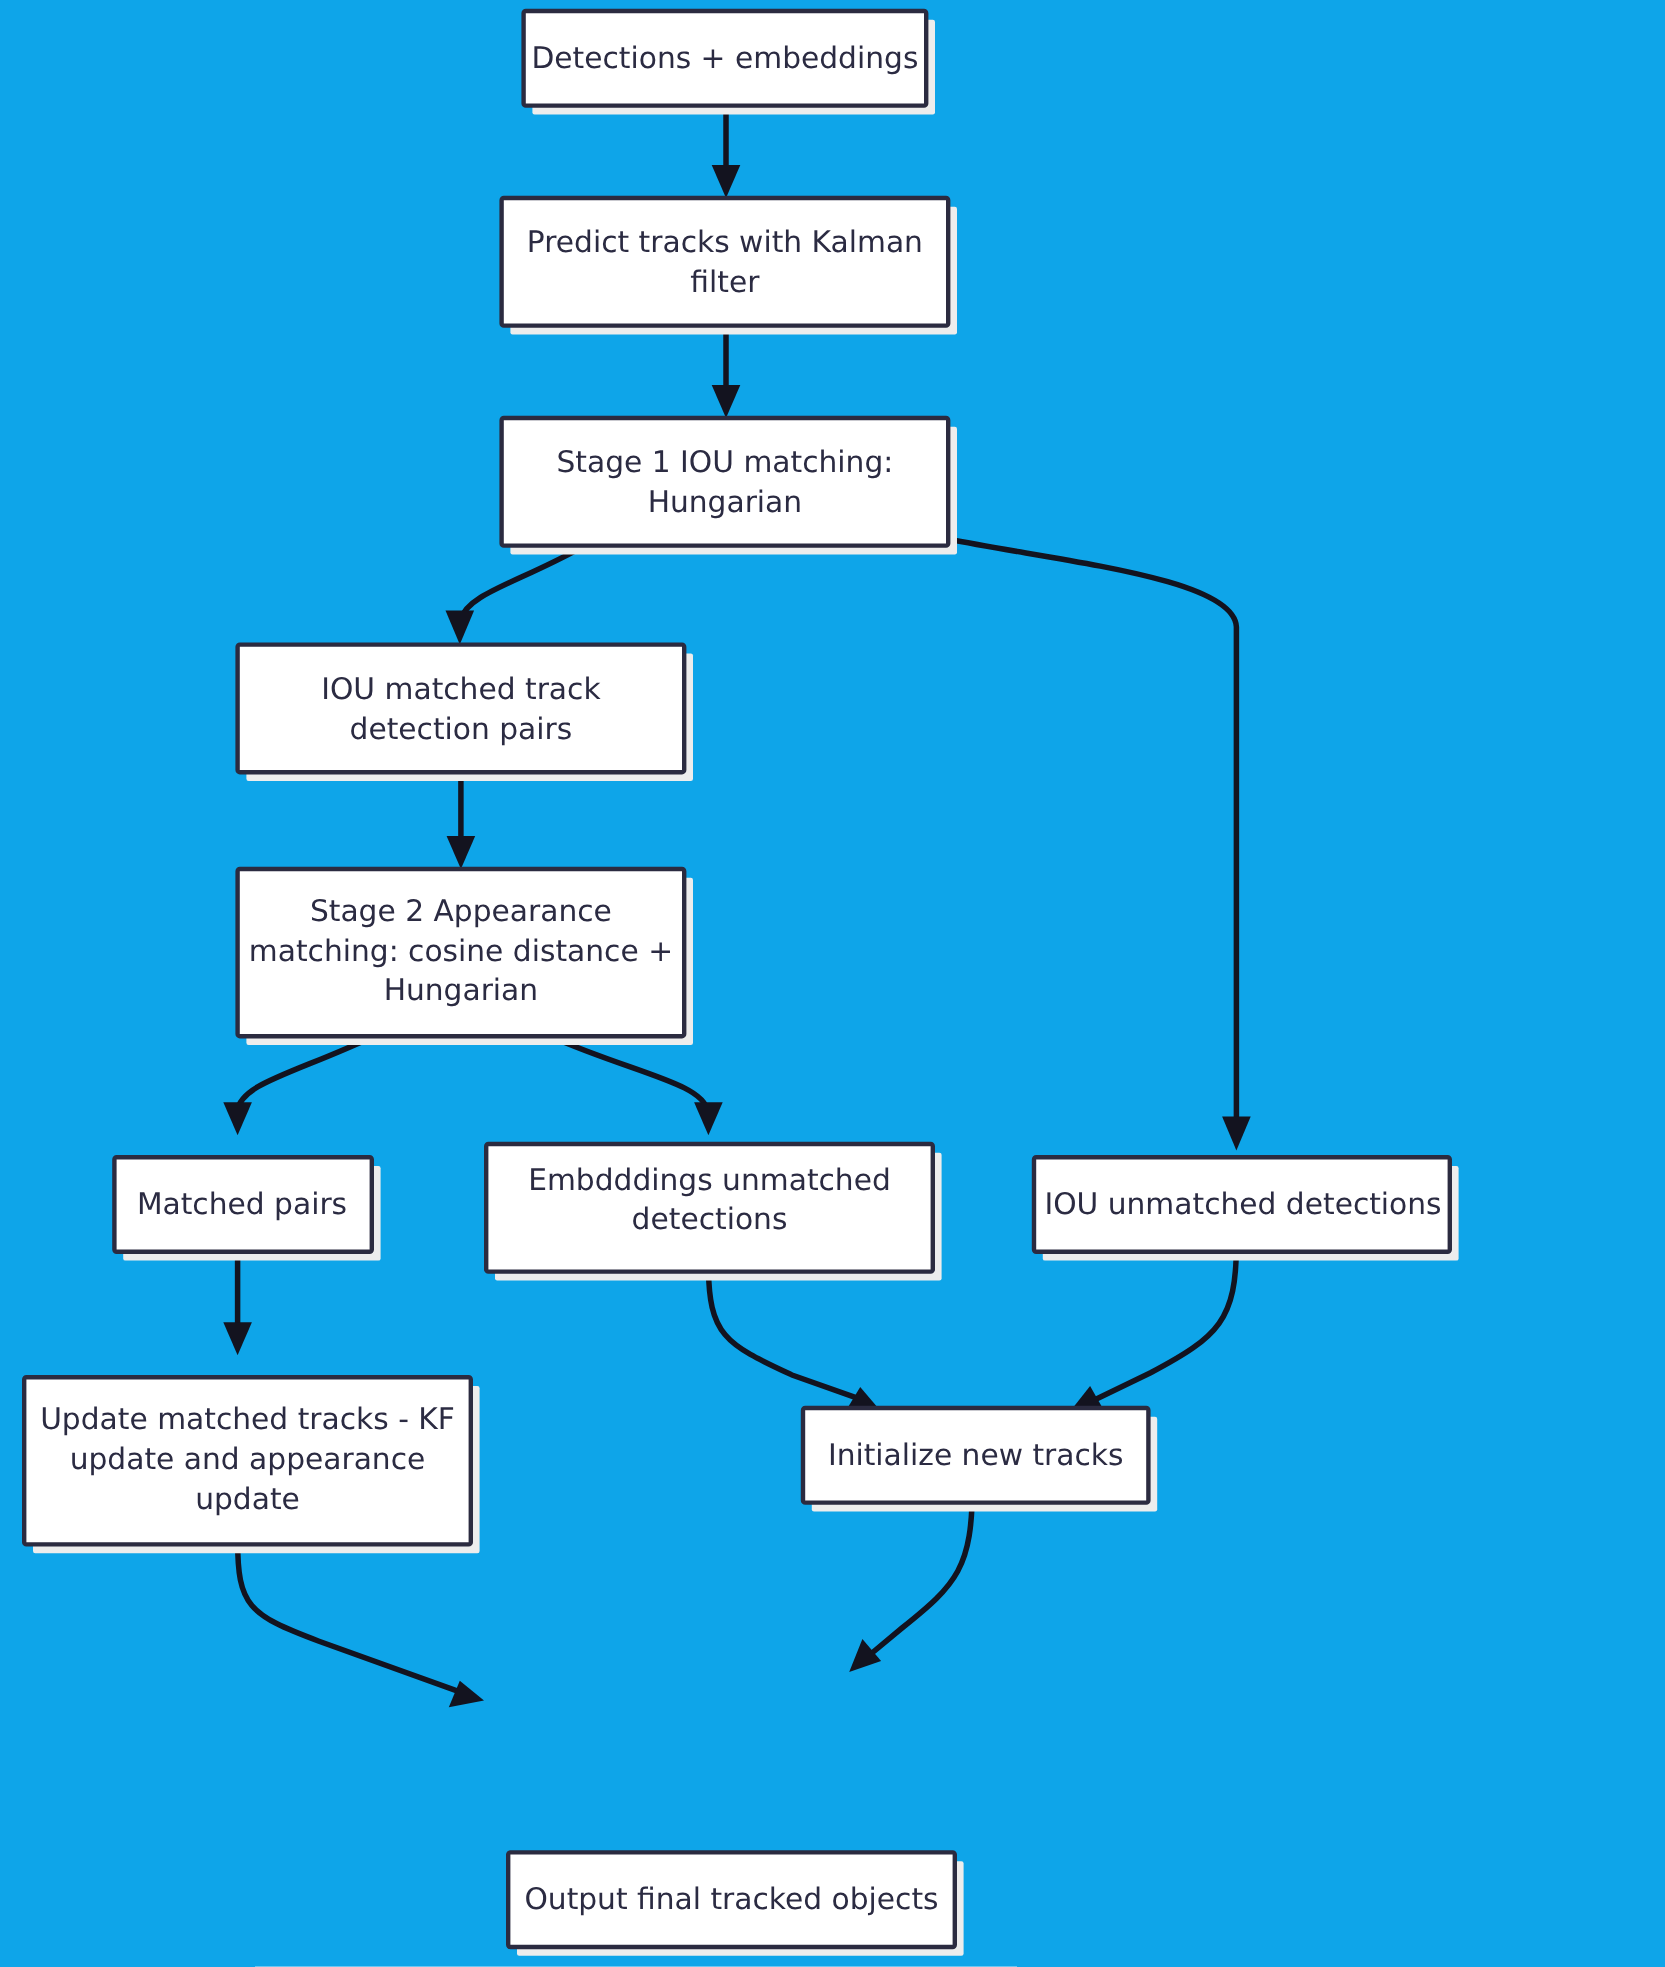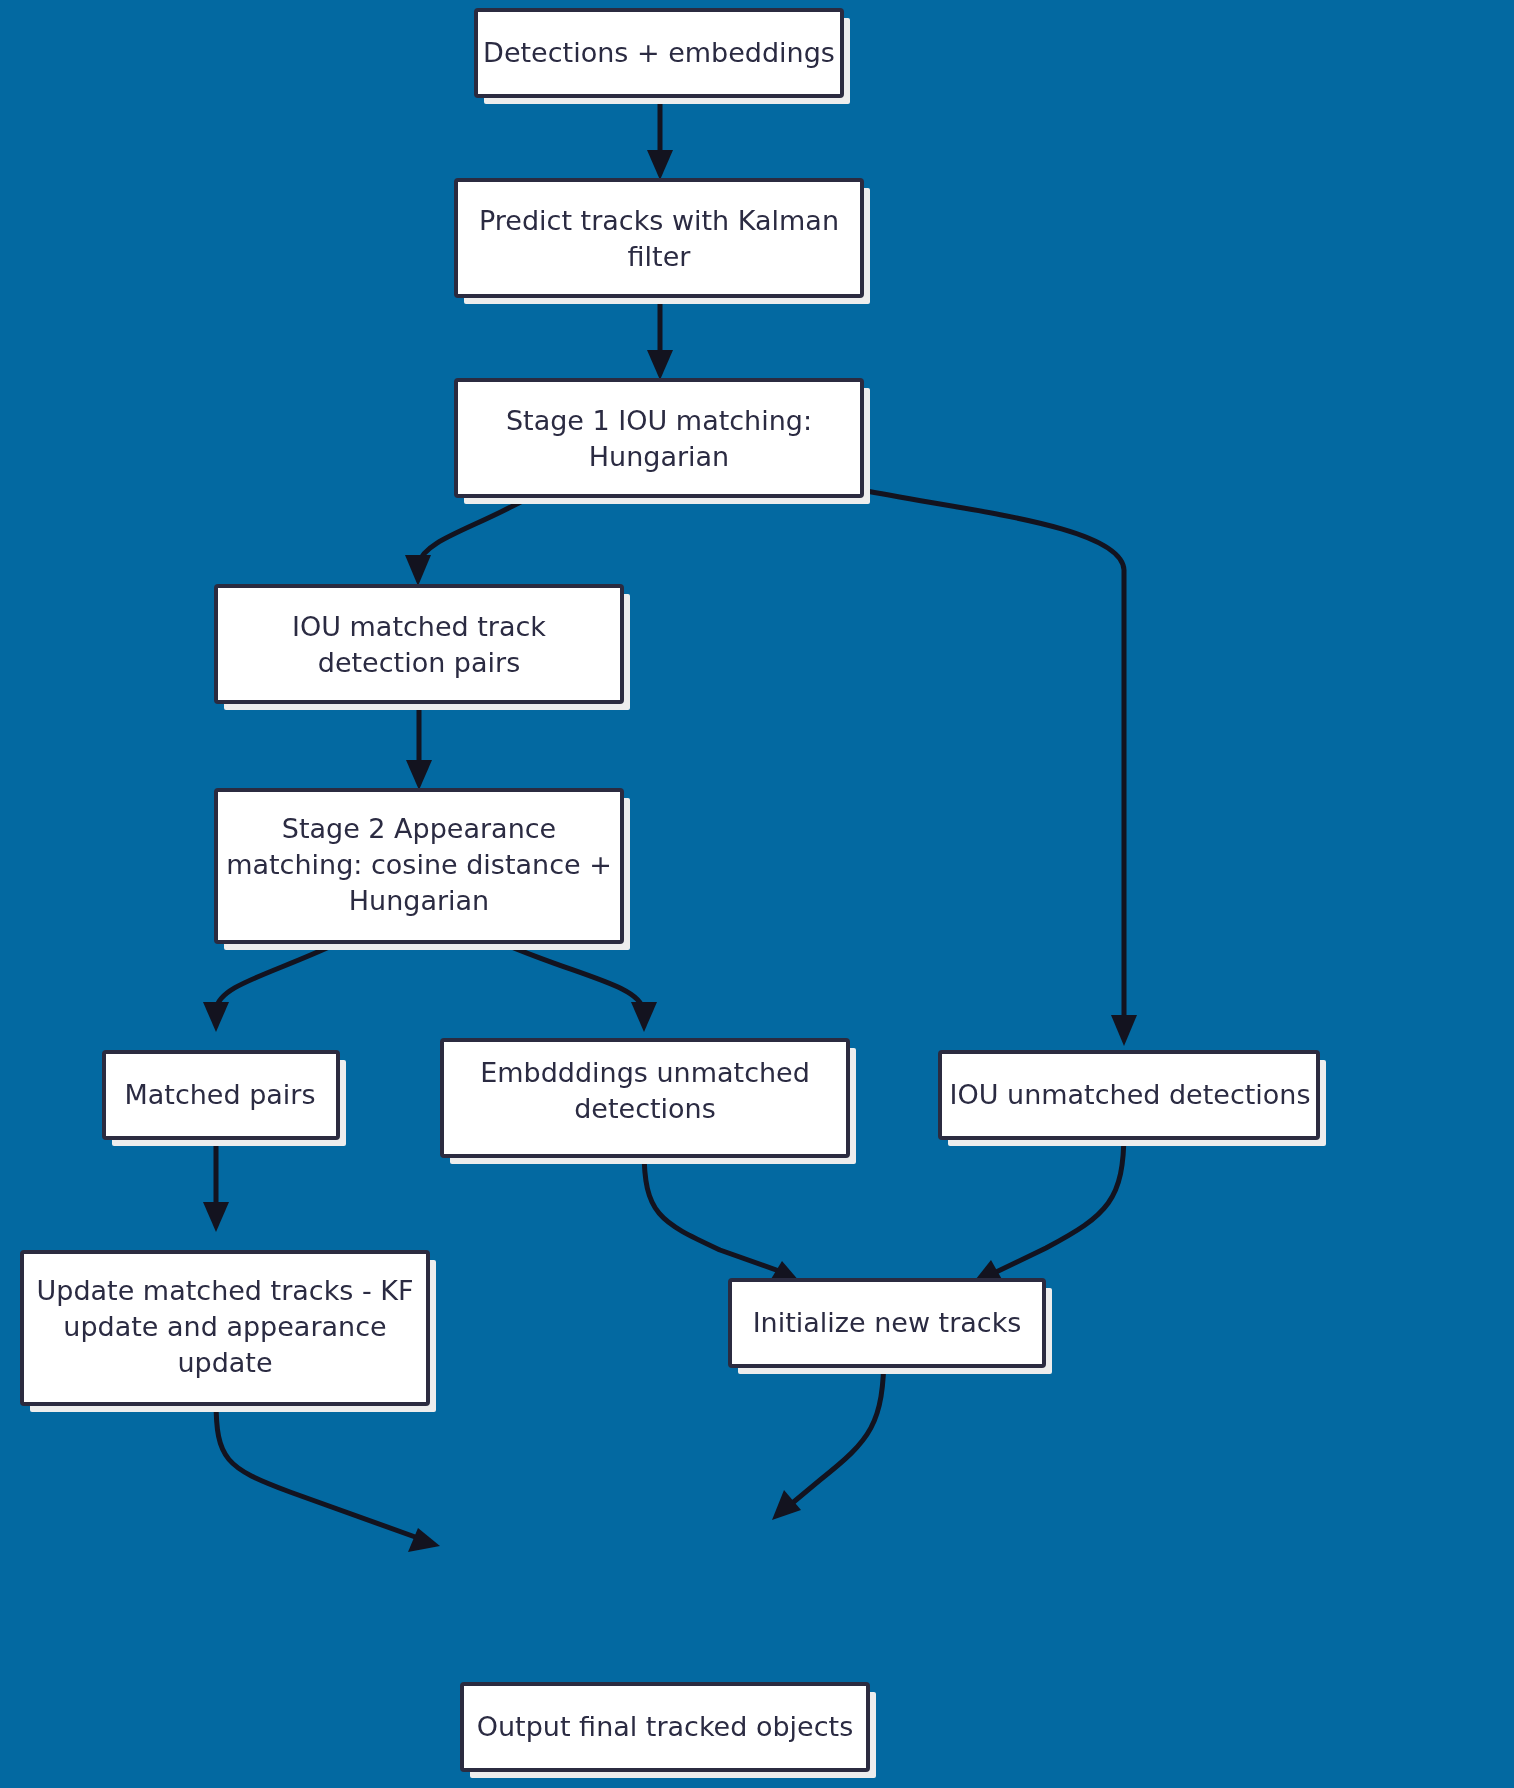--- a/index.html
+++ b/index.html
@@ -10,21 +10,21 @@
   body {
     width: 1514px;
     height: 1788px;
     font-family: "DejaVu Sans", sans-serif;
     overflow: hidden;
   }
   #flow-root {
     position: relative;
     width: 1514px;
     height: 1788px;
-    background: #0369a1;
+    background: #0ea5e9;
   }
   svg#flow-svg {
     position: absolute;
     top: 0;
     left: 0;
     width: 1514px;
     height: 1788px;
     display: block;
   }
   .node-rect {

